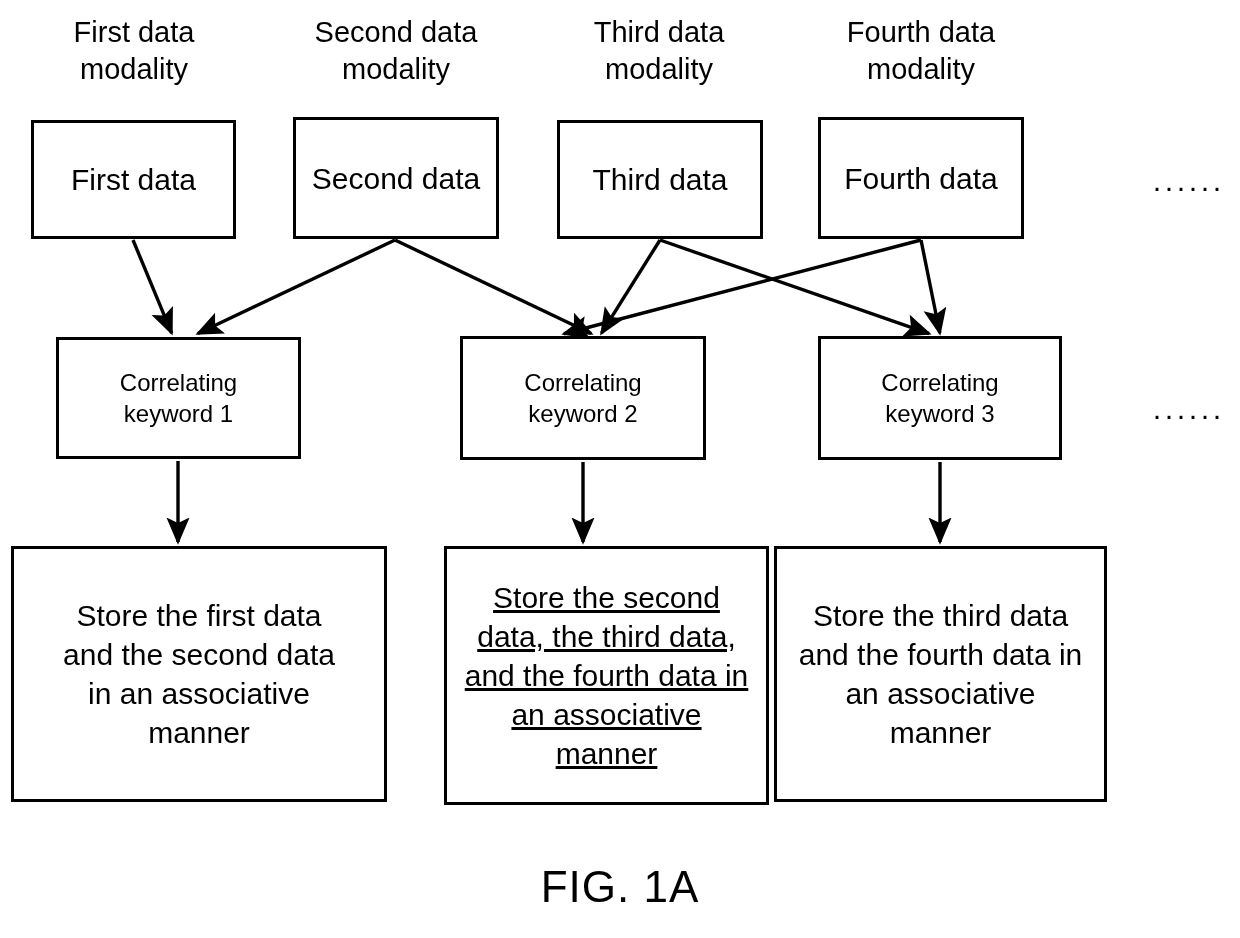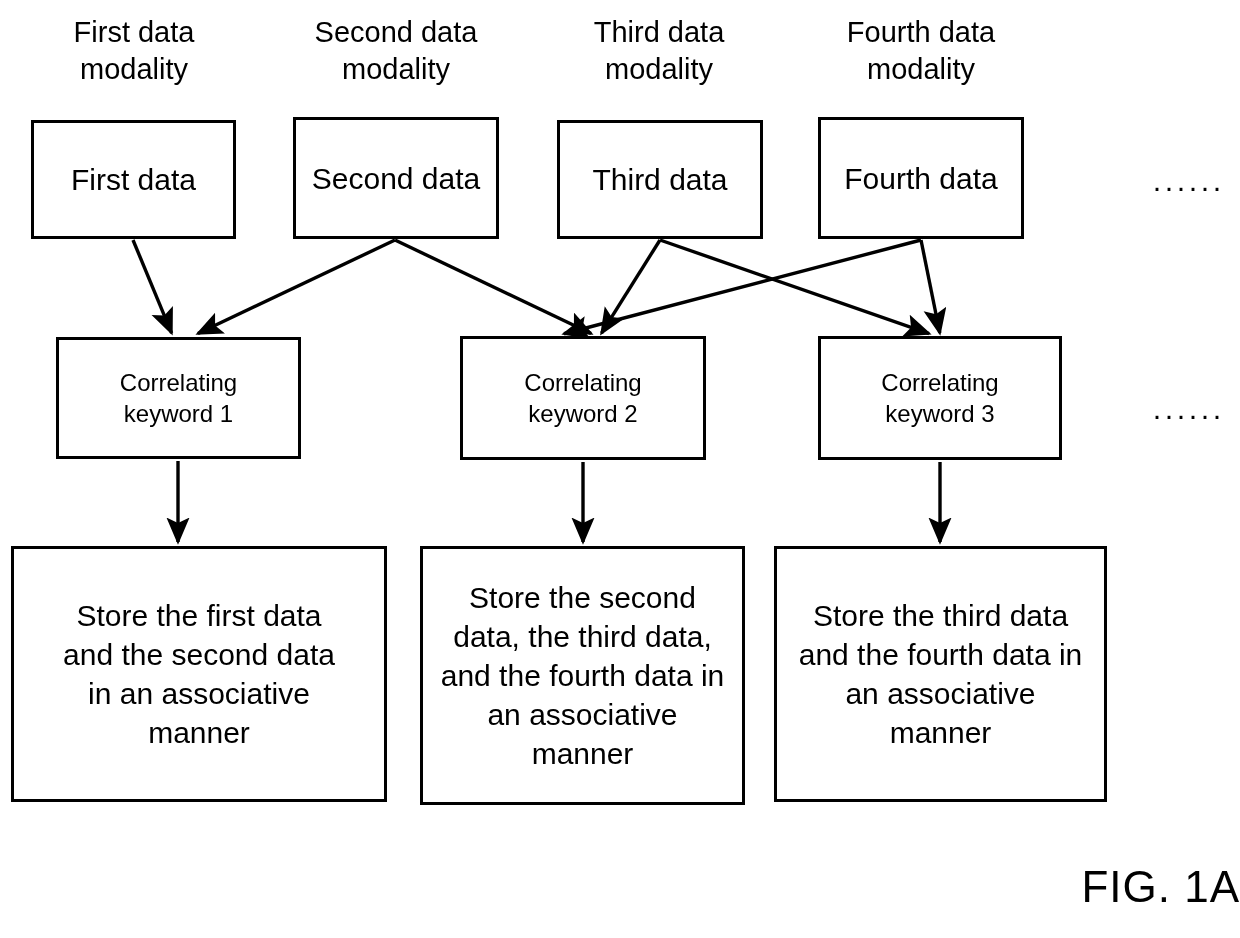--- a/index.html
+++ b/index.html
@@ -61,21 +61,21 @@
   .ellipsis {
     position: absolute;
     font-size: 30px;
     letter-spacing: 2px;
     color: #000000;
   }
   #fig-caption {
     position: absolute;
     left: 0;
     width: 1240px;
-    text-align: right;
+    text-align: center;
     font-size: 44px;
     letter-spacing: 1px;
     color: #000000;
   }
 </style>
 </head>
 <body>
 
 <div id="figure-root">
 
@@ -133,21 +133,21 @@
     <span class="box-text">Correlating
 keyword 3</span>
   </div>
 
   <div class="node-box row-bottom" style="left: 11px; top: 546px; width: 376px; height: 256px;">
     <span class="box-text">Store the first data
 and the second data
 in an associative
 manner</span>
   </div>
-  <div class="node-box row-bottom" style="left: 420px; top: 546px; width: 325px; height: 259px;">
+  <div class="node-box row-bottom" style="left: 444px; top: 546px; width: 325px; height: 259px; text-decoration: underline;">
     <span class="box-text">Store the second
 data, the third data,
 and the fourth data in
 an associative
 manner</span>
   </div>
   <div class="node-box row-bottom" style="left: 774px; top: 546px; width: 333px; height: 256px;">
     <span class="box-text">Store the third data
 and the fourth data in
 an associative

